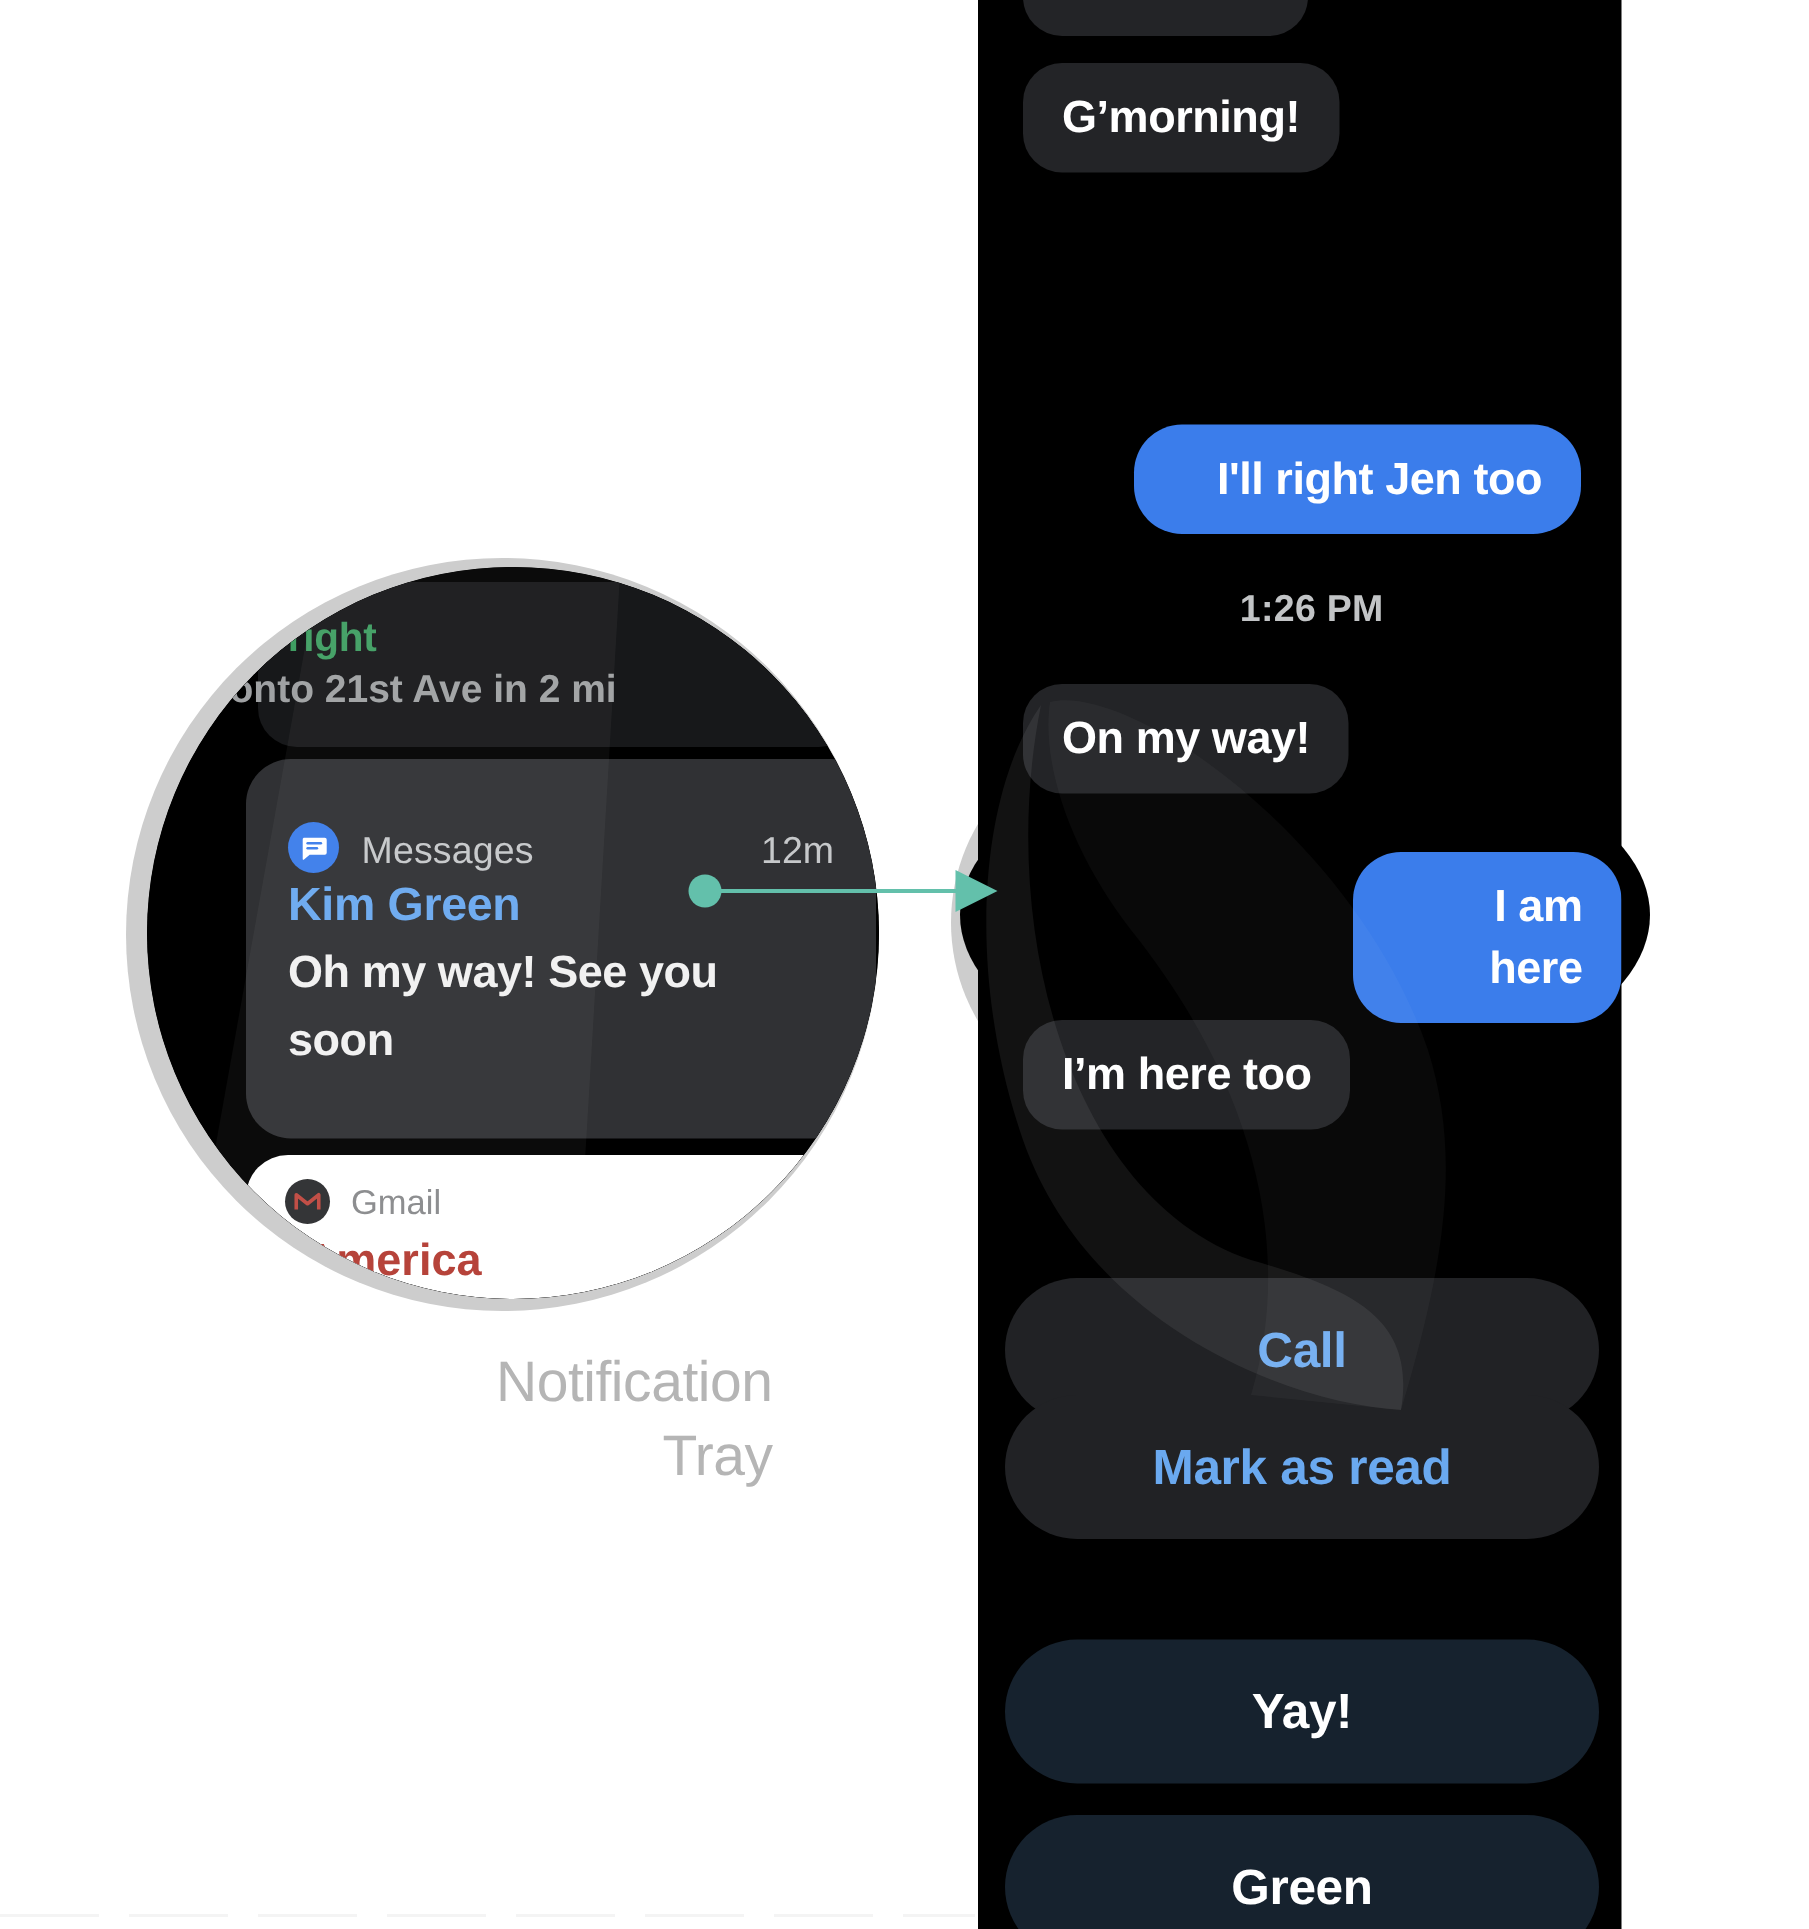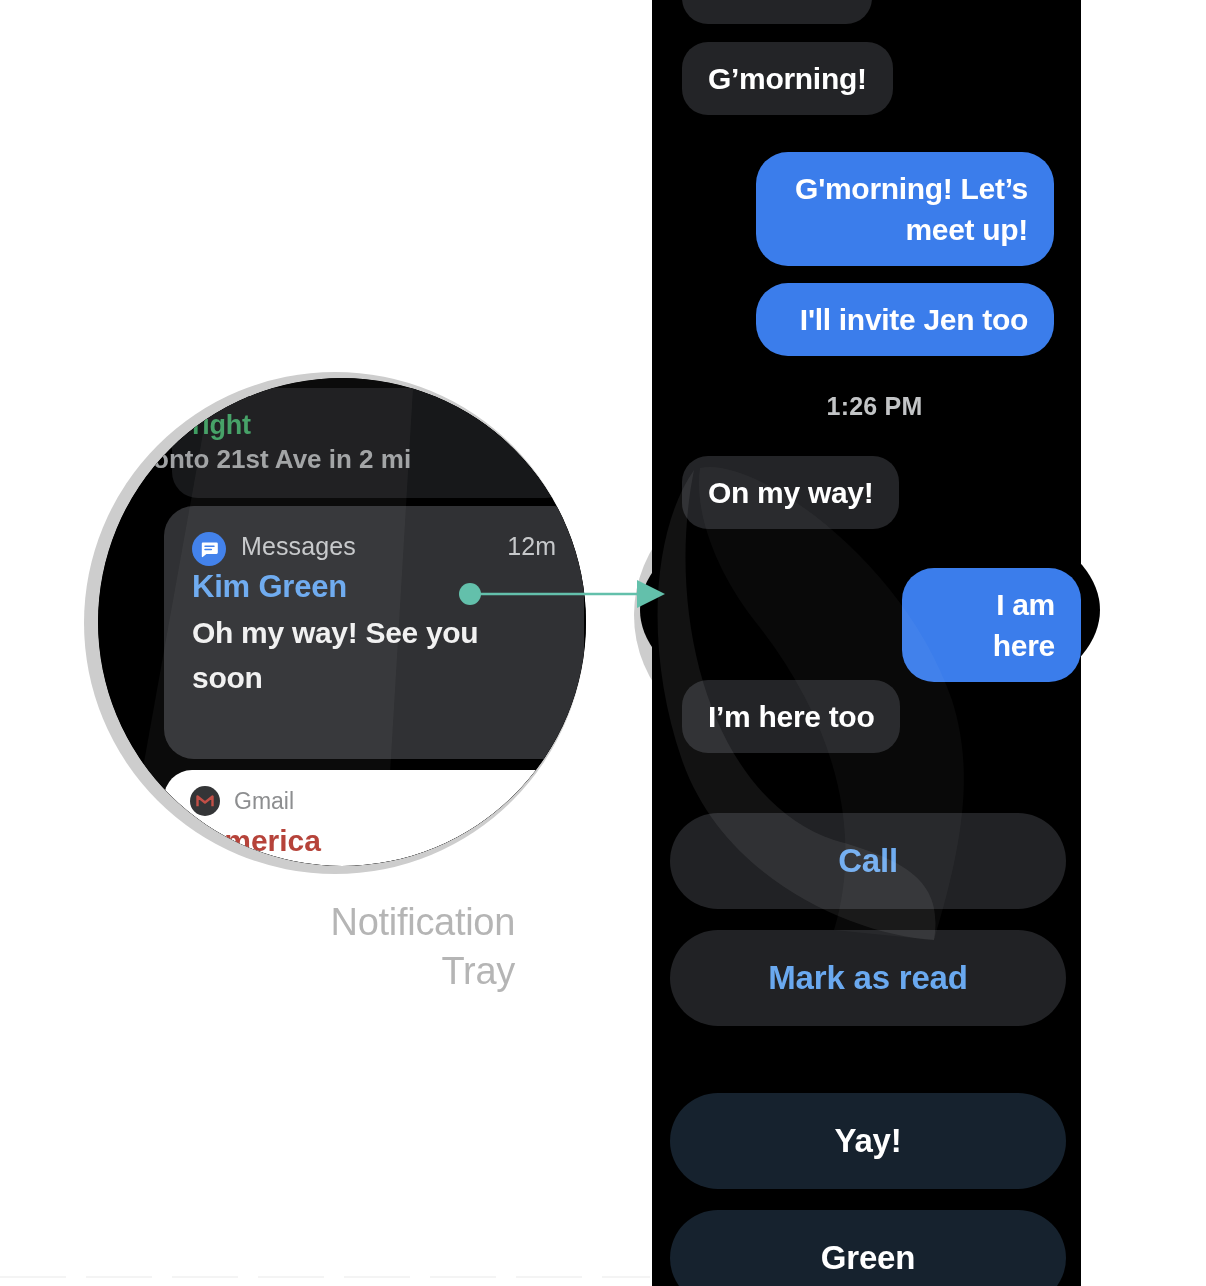--- a/index.html
+++ b/index.html
@@ -91,22 +91,23 @@
     left: 66px;
     top: 128px;
     width: 420px;
     height: 253px;
     background: #303134;
     border-radius: 30px;
     padding: 26px 28px;
   }
   .msg-head {
     display: flex;
-    align-items: flex-start;
+    align-items: flex-end;
     height: 34px;
+    margin-top: 16px;
   }
   .app-icon {
     width: 34px;
     height: 34px;
     border-radius: 50%;
     background: #3b7deb;
     display: flex;
     align-items: center;
     justify-content: center;
     flex: none;
@@ -395,43 +396,40 @@
     <div class="right-screen">
 
       <div class="bubble them" style="left:30px; top:-46px; width:190px; height:70px;">
         <span></span>
       </div>
 
       <div class="bubble them" style="left:30px; top:42px;">
         <span>G’morning!</span>
       </div>
 
-      <div class="bubble me" style="left:104px; top:152px; width:298px;">
-        <span>G'morning! Let’s meet up!</span>
-      </div>
 
       <div class="bubble me" style="left:104px; top:283px; width:298px;">
-        <span>I'll invite Jen too</span>
+        <span>I'll right Jen too</span>
       </div>
 
       <div class="chat-time" style="left:0; top:392px; width:429px; text-align:center;padding-left:16px;">1:26 PM</div>
 
       <div class="bubble them" style="left:30px; top:456px;">
         <span>On my way!</span>
       </div>
 
       <div class="bubble me" style="left:250px; top:568px;">
         <span>I am here</span>
       </div>
 
       <div class="bubble them" style="left:30px; top:680px;">
         <span>I’m here too</span>
       </div>
 
-      <div class="action-btn dark" style="top:813px;">
+      <div class="action-btn dark" style="top:852px;">
         <span>Call</span>
       </div>
       <div class="action-btn dark" style="top:930px;">
         <span>Mark as read</span>
       </div>
 
       <div class="action-btn navy" style="top:1093px;">
         <span>Yay!</span>
       </div>
       <div class="action-btn navy" style="top:1210px;">

